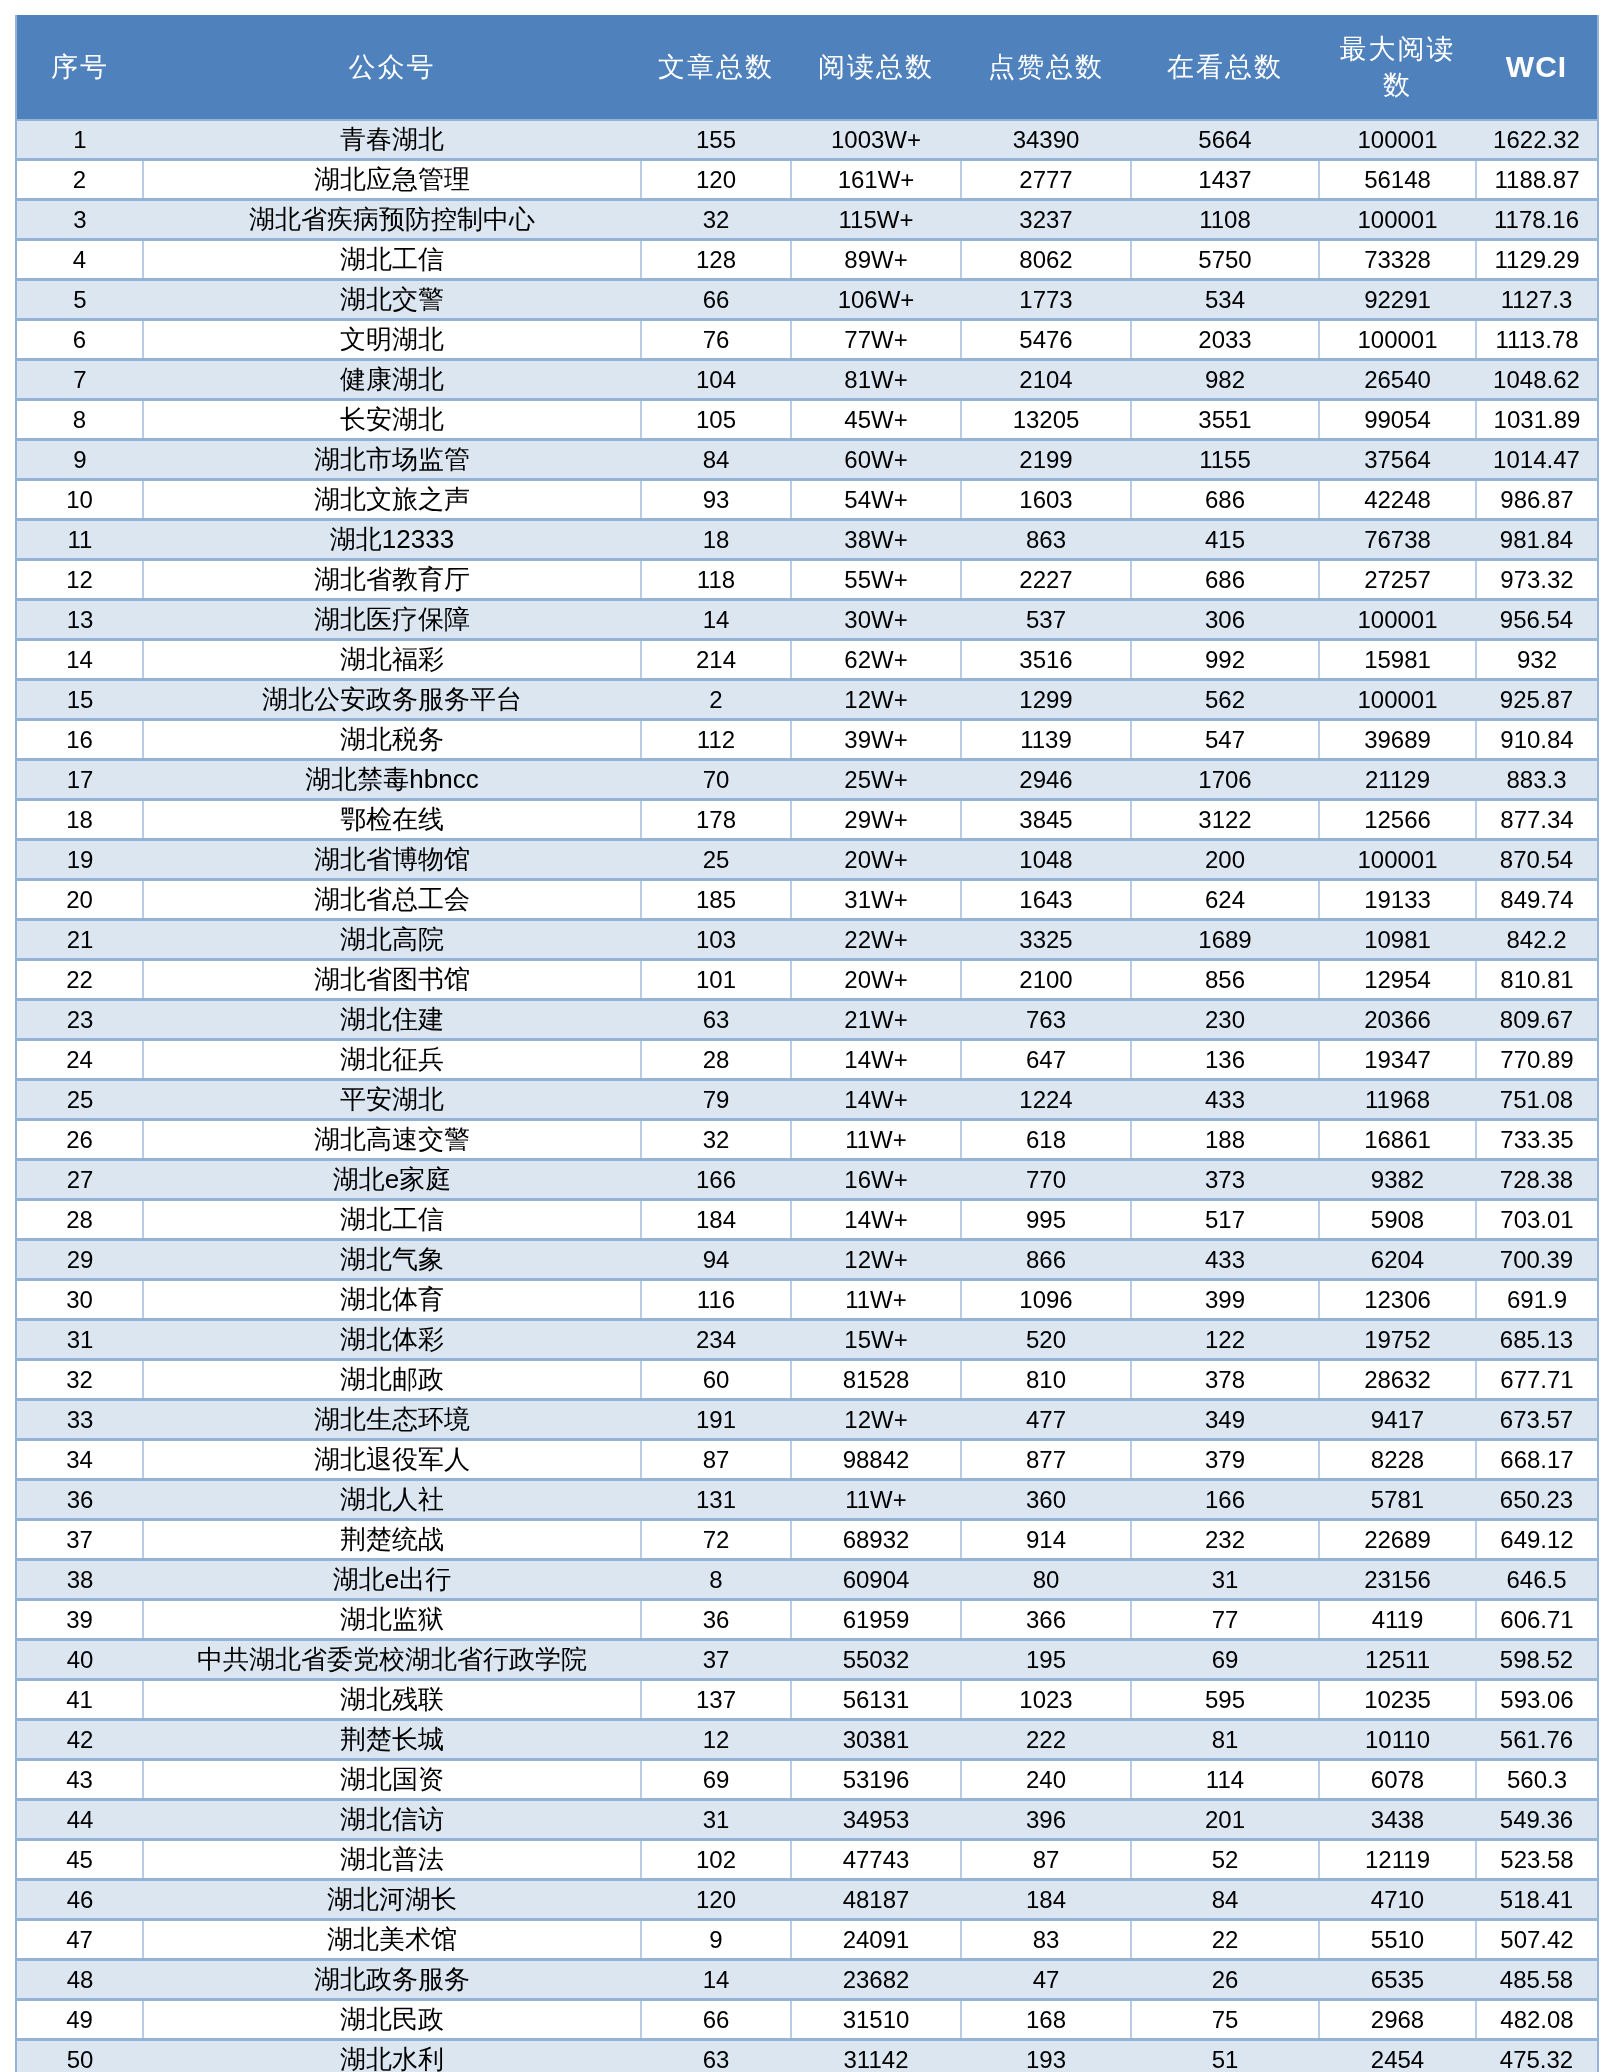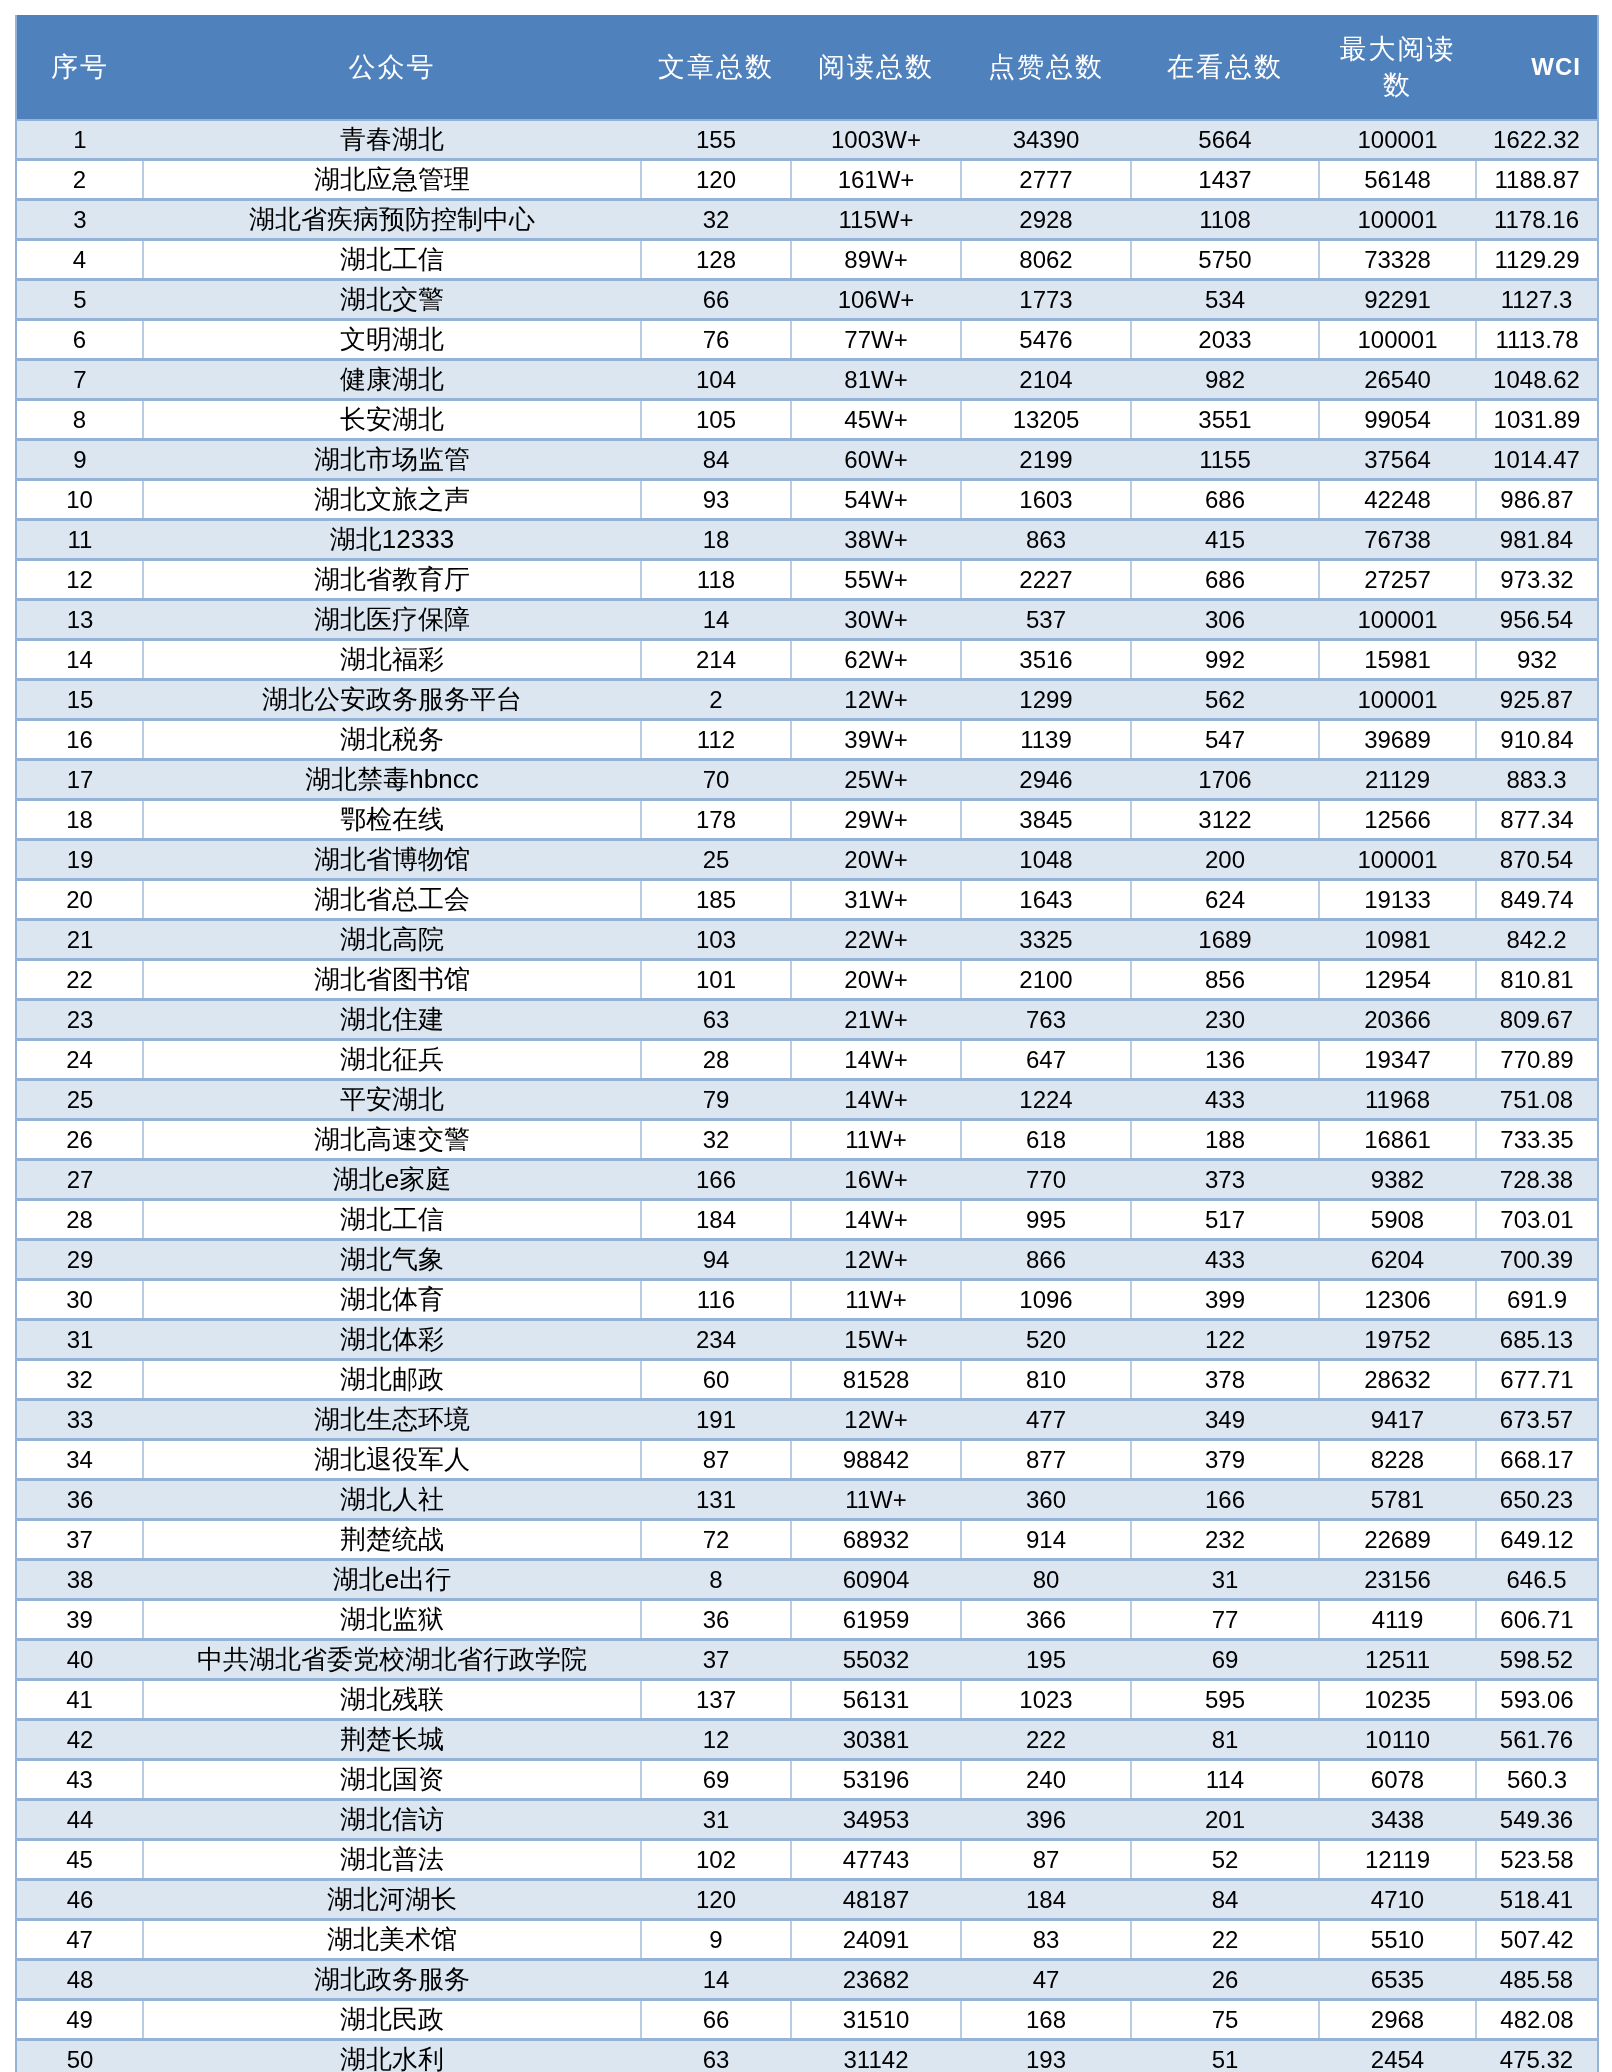--- a/index.html
+++ b/index.html
@@ -11,21 +11,21 @@
     border-collapse: collapse; width: 1582px; table-layout: fixed;
     font-family: "Liberation Sans", "DejaVu Sans", sans-serif;
     border-bottom: 3px solid #95b3d7;
     border-left: 2px solid #95b3d7; border-right: 2px solid #95b3d7;
   }
   thead th {
     background: #4f81bd; color: #ffffff; height: 40px; padding: 16px;
     font-weight: normal; font-size: 27px; text-align: center;
     font-family: "DejaVu Serif", serif; letter-spacing: 2px;
   }
-  thead th.wci { font-family: "Liberation Sans", sans-serif; font-weight: bold; font-size: 24px; letter-spacing: 1px; text-align: right; }
+  thead th.wci { font-family: "Liberation Sans", sans-serif; font-weight: bold; font-size: 30px; letter-spacing: 1px; }
   tbody td {
     height: 37px; padding: 0; text-align: center; font-size: 24px; color: #000;
     border-top: 3px solid #95b3d7;
     white-space: nowrap; overflow: hidden;
   }
   tbody td.name { font-family: Liberation Sans, sans-serif; font-size: 26px; }
   tbody tr:nth-child(odd) td { background: #dce6f1; }
   tbody tr:nth-child(even) td { background: #ffffff; border-left: 2px solid #b8cce4; }
   tbody tr:nth-child(even) td:first-child { border-left: none; }
   tbody tr:first-child td { border-top: 2px solid #95b3d7; }
@@ -76,21 +76,21 @@
           <td>2777</td>
           <td>1437</td>
           <td>56148</td>
           <td>1188.87</td>
         </tr>
         <tr>
           <td>3</td>
           <td class="name">湖北省疾病预防控制中心</td>
           <td>32</td>
           <td>115W+</td>
-          <td>2928</td>
+          <td>3237</td>
           <td>1108</td>
           <td>100001</td>
           <td>1178.16</td>
         </tr>
         <tr>
           <td>4</td>
           <td class="name">湖北工信</td>
           <td>128</td>
           <td>89W+</td>
           <td>8062</td>

